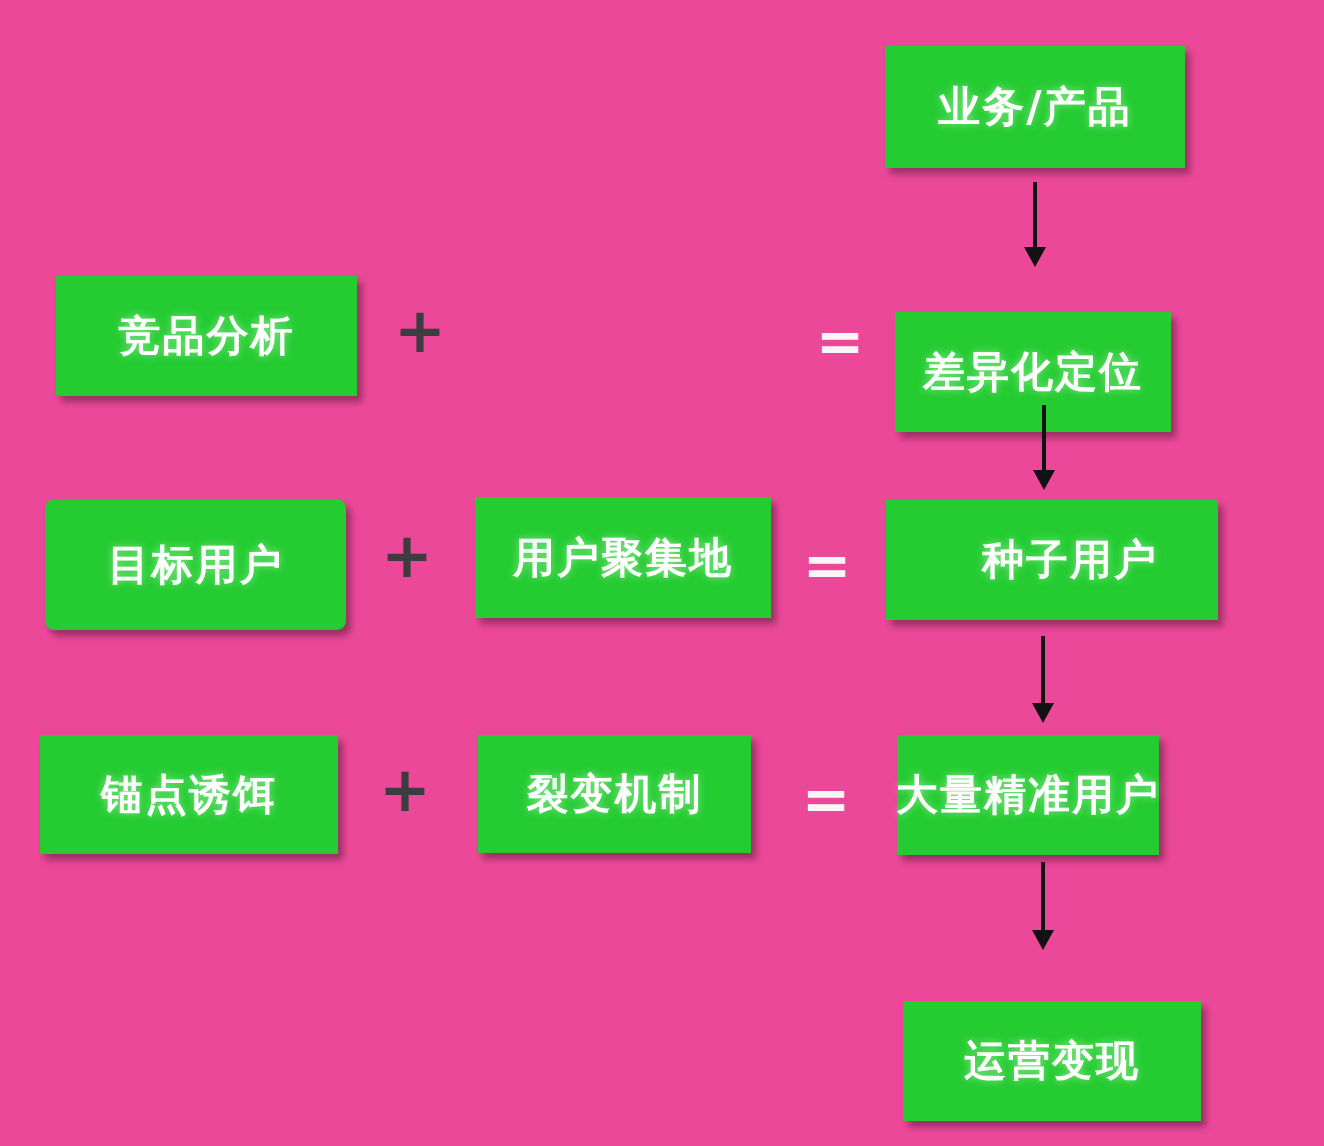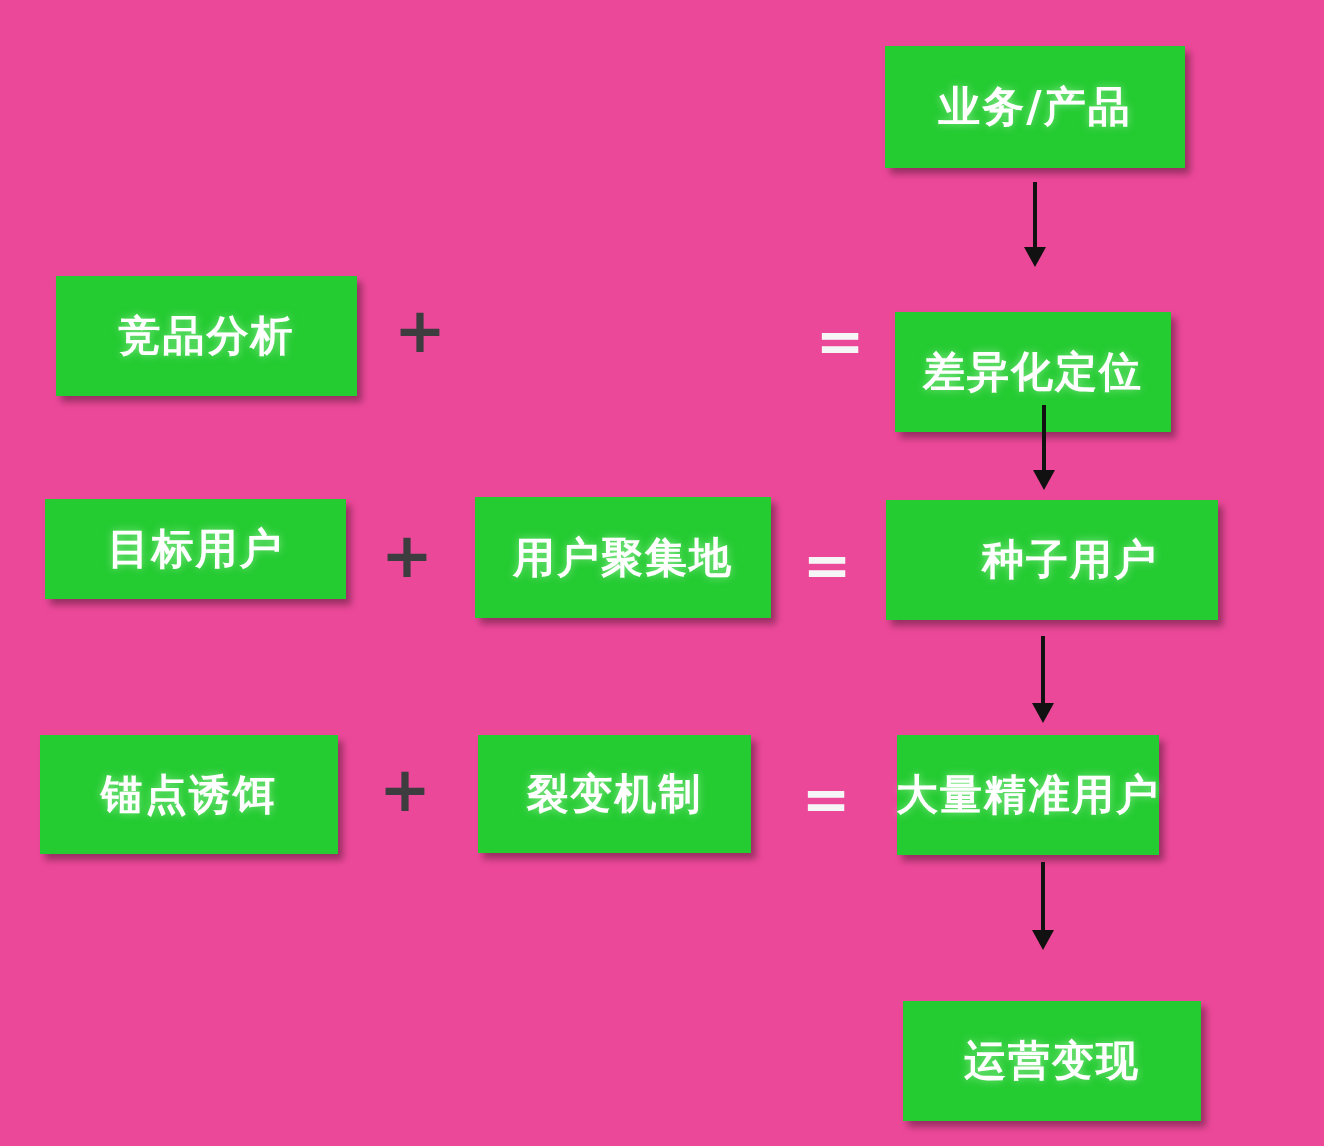--- a/index.html
+++ b/index.html
@@ -83,21 +83,21 @@
   <div class="node" style="left:56px; top:276px; width:301px; height:120px;">竞品分析</div>
   <div class="op plus" style="left:384px; top:295px;">+</div>
   <div class="op equals" style="left:804px; top:305px;">=</div>
   <div class="node" style="left:895px; top:276px; width:276px; height:120px;margin-top:36px;">差异化定位</div>
 
   <div class="arrow" style="left:1033px; top:405px;">
     <div class="shaft" style="height:65px;"></div>
     <div class="head"></div>
   </div>
 
-  <div class="node" style="left:45px; top:499px; width:301px; height:100px;">目标用户</div>
+  <div class="node" style="left:45px; top:499px; width:301px; height:131px;border-radius:9px;">目标用户</div>
   <div class="op plus" style="left:371px; top:520px;">+</div>
   <div class="node" style="left:465px; top:497px; width:296px; height:121px;margin-left:10px;">用户聚集地</div>
   <div class="op equals" style="left:791px; top:529px;">=</div>
   <div class="node" style="left:886px; top:500px; width:296px; height:120px;padding-left:36px;">种子用户</div>
 
   <div class="arrow" style="left:1032px; top:636px;">
     <div class="shaft" style="height:67px;"></div>
     <div class="head"></div>
   </div>
 

